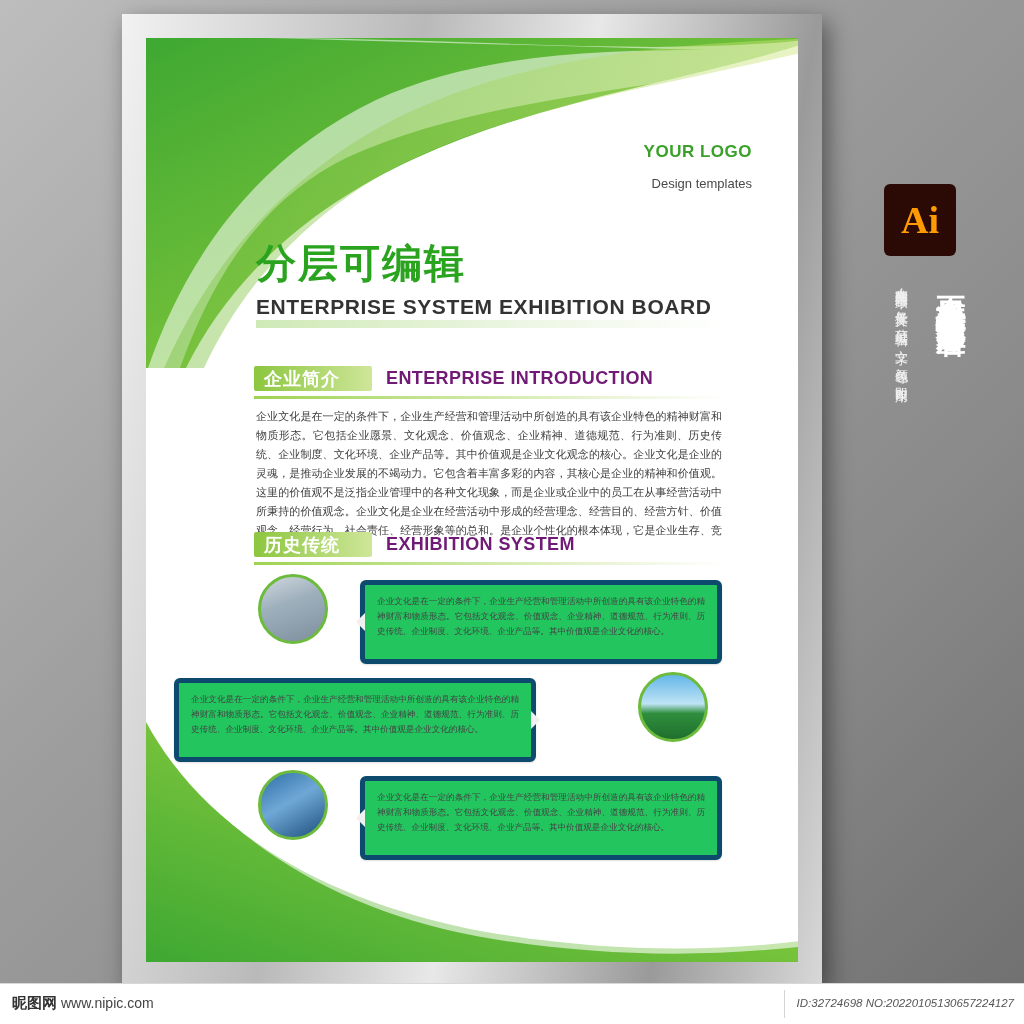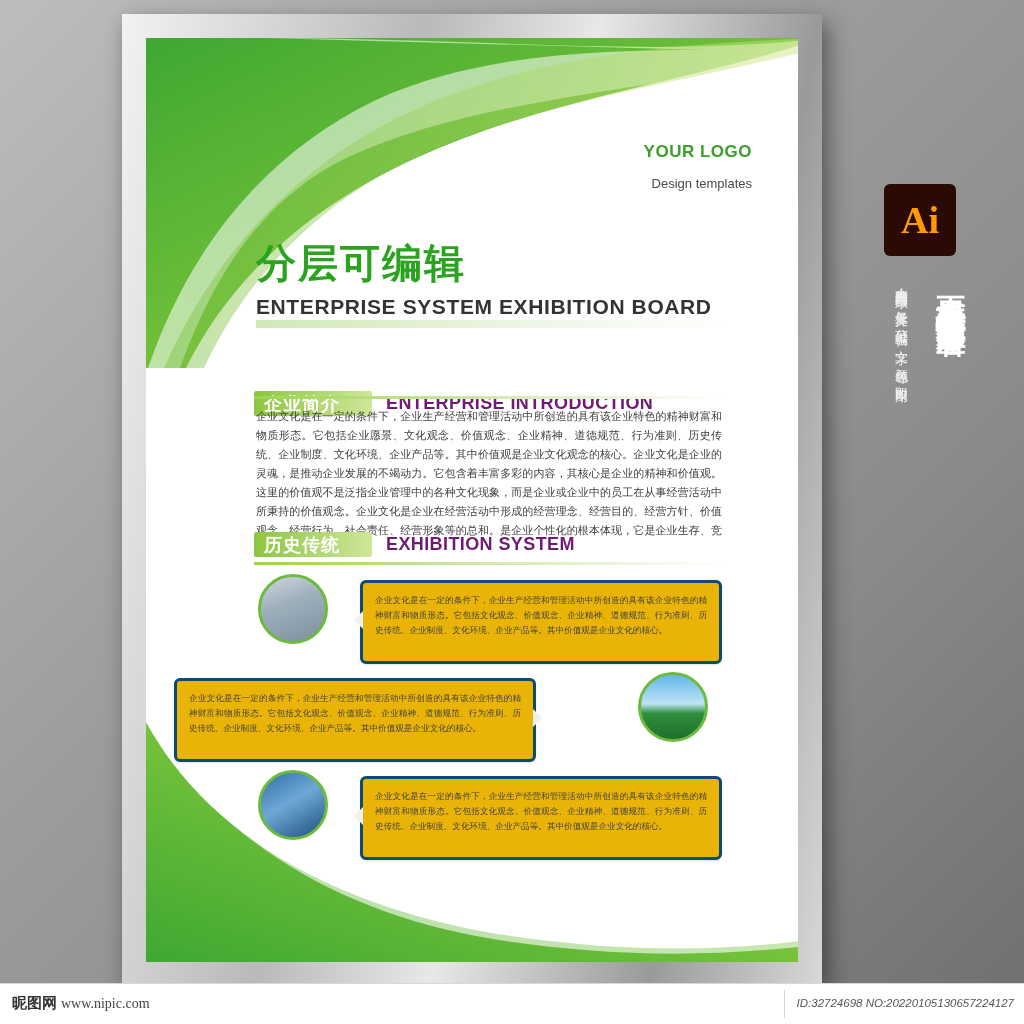--- a/index.html
+++ b/index.html
@@ -68,24 +68,24 @@
   .circle{
     position:absolute;width:70px;height:70px;border-radius:50%;
     border:3px solid #6cbb3c;box-sizing:border-box;overflow:hidden;
   }
   .circle .inner{width:100%;height:100%;}
   .c-build1{background:linear-gradient(160deg,#cfd8de 0%,#9fb0bd 40%,#7d8f9e 100%);}
   .c-lake{background:linear-gradient(180deg,#63b7e8 0%,#bfe3f5 45%,#2f8f3e 60%,#1f6f2c 100%);}
   .c-build2{background:linear-gradient(150deg,#2e6ea8 0%,#6fa8d6 45%,#1d4f7d 100%);}
 
   .bubble{
-    position:absolute;background:#eab308;border:3px solid #0c4a6e;border-radius:6px;
+    position:absolute;background:#22c55e;border:5px solid #0c4a6e;border-radius:6px;
     box-sizing:border-box;padding:10px 12px;
     font-size:8.6px;line-height:15px;color:#444;text-align:justify;
-    font-family:Liberation Serif, serif;
+    font-family:Liberation Mono, monospace;
     box-shadow:0 1px 2px rgba(0,0,0,.12);
   }
   .bubble:after{
     content:"";position:absolute;width:0;height:0;
   }
   .bubble.point-left:after{
     left:-9px;top:28px;border-top:9px solid transparent;border-bottom:9px solid transparent;
     border-right:9px solid #f0f0f0;
   }
   .bubble.point-right:after{
@@ -115,21 +115,21 @@
     height:550px;
   }
 
   
   .footer{
     position:absolute;left:0;bottom:0;width:1024px;height:40px;background:#ffffff;
     border-top:1px solid #d8d8d8;
   }
   .footer-left{
     position:absolute;left:12px;top:10px;font-size:15px;color:#333;font-weight:bold;
-    font-family:Liberation Serif, serif;
+    font-family:Liberation Sans, sans-serif;
   }
   .footer-left .url{font-weight:normal;color:#444;font-size:14px;margin-left:4px;}
   .footer-right{
     position:absolute;right:10px;top:13px;font-size:11.5px;color:#555;font-style:italic;
   }
   .footer-div{position:absolute;left:784px;top:6px;width:1px;height:28px;background:#d4d4d4;}
 </style>
 </head>
 <body>
 
@@ -170,21 +170,21 @@
       <div class="logo-main">YOUR LOGO</div>
       <div class="logo-sub">Design templates</div>
     </div>
 
     <div class="title-wrap">
       <div class="title-cn">分层可编辑</div>
       <div class="title-en">ENTERPRISE SYSTEM EXHIBITION BOARD</div>
     </div>
     <div class="title-rule"></div>
 
-    <div class="sec-head" style="top:326px;margin-top:25px;">
+    <div class="sec-head" style="top:326px;">
       <div class="bar"></div>
       <div class="sec-cn">企业简介</div>
       <div class="sec-en">ENTERPRISE INTRODUCTION</div>
     </div>
     <div class="sec-line" style="top:358px;"></div>
 
     <div class="para" style="top:370px;">企业文化是在一定的条件下，企业生产经营和管理活动中所创造的具有该企业特色的精神财富和物质形态。它包括企业愿景、文化观念、价值观念、企业精神、道德规范、行为准则、历史传统、企业制度、文化环境、企业产品等。其中价值观是企业文化观念的核心。企业文化是企业的灵魂，是推动企业发展的不竭动力。它包含着丰富多彩的内容，其核心是企业的精神和价值观。这里的价值观不是泛指企业管理中的各种文化现象，而是企业或企业中的员工在从事经营活动中所秉持的价值观念。企业文化是企业在经营活动中形成的经营理念、经营目的、经营方针、价值观念、经营行为、社会责任、经营形象等的总和。是企业个性化的根本体现，它是企业生存、竞争和发展的灵魂。</div>
 
     <div class="sec-head" style="top:492px;">
       <div class="bar"></div>

